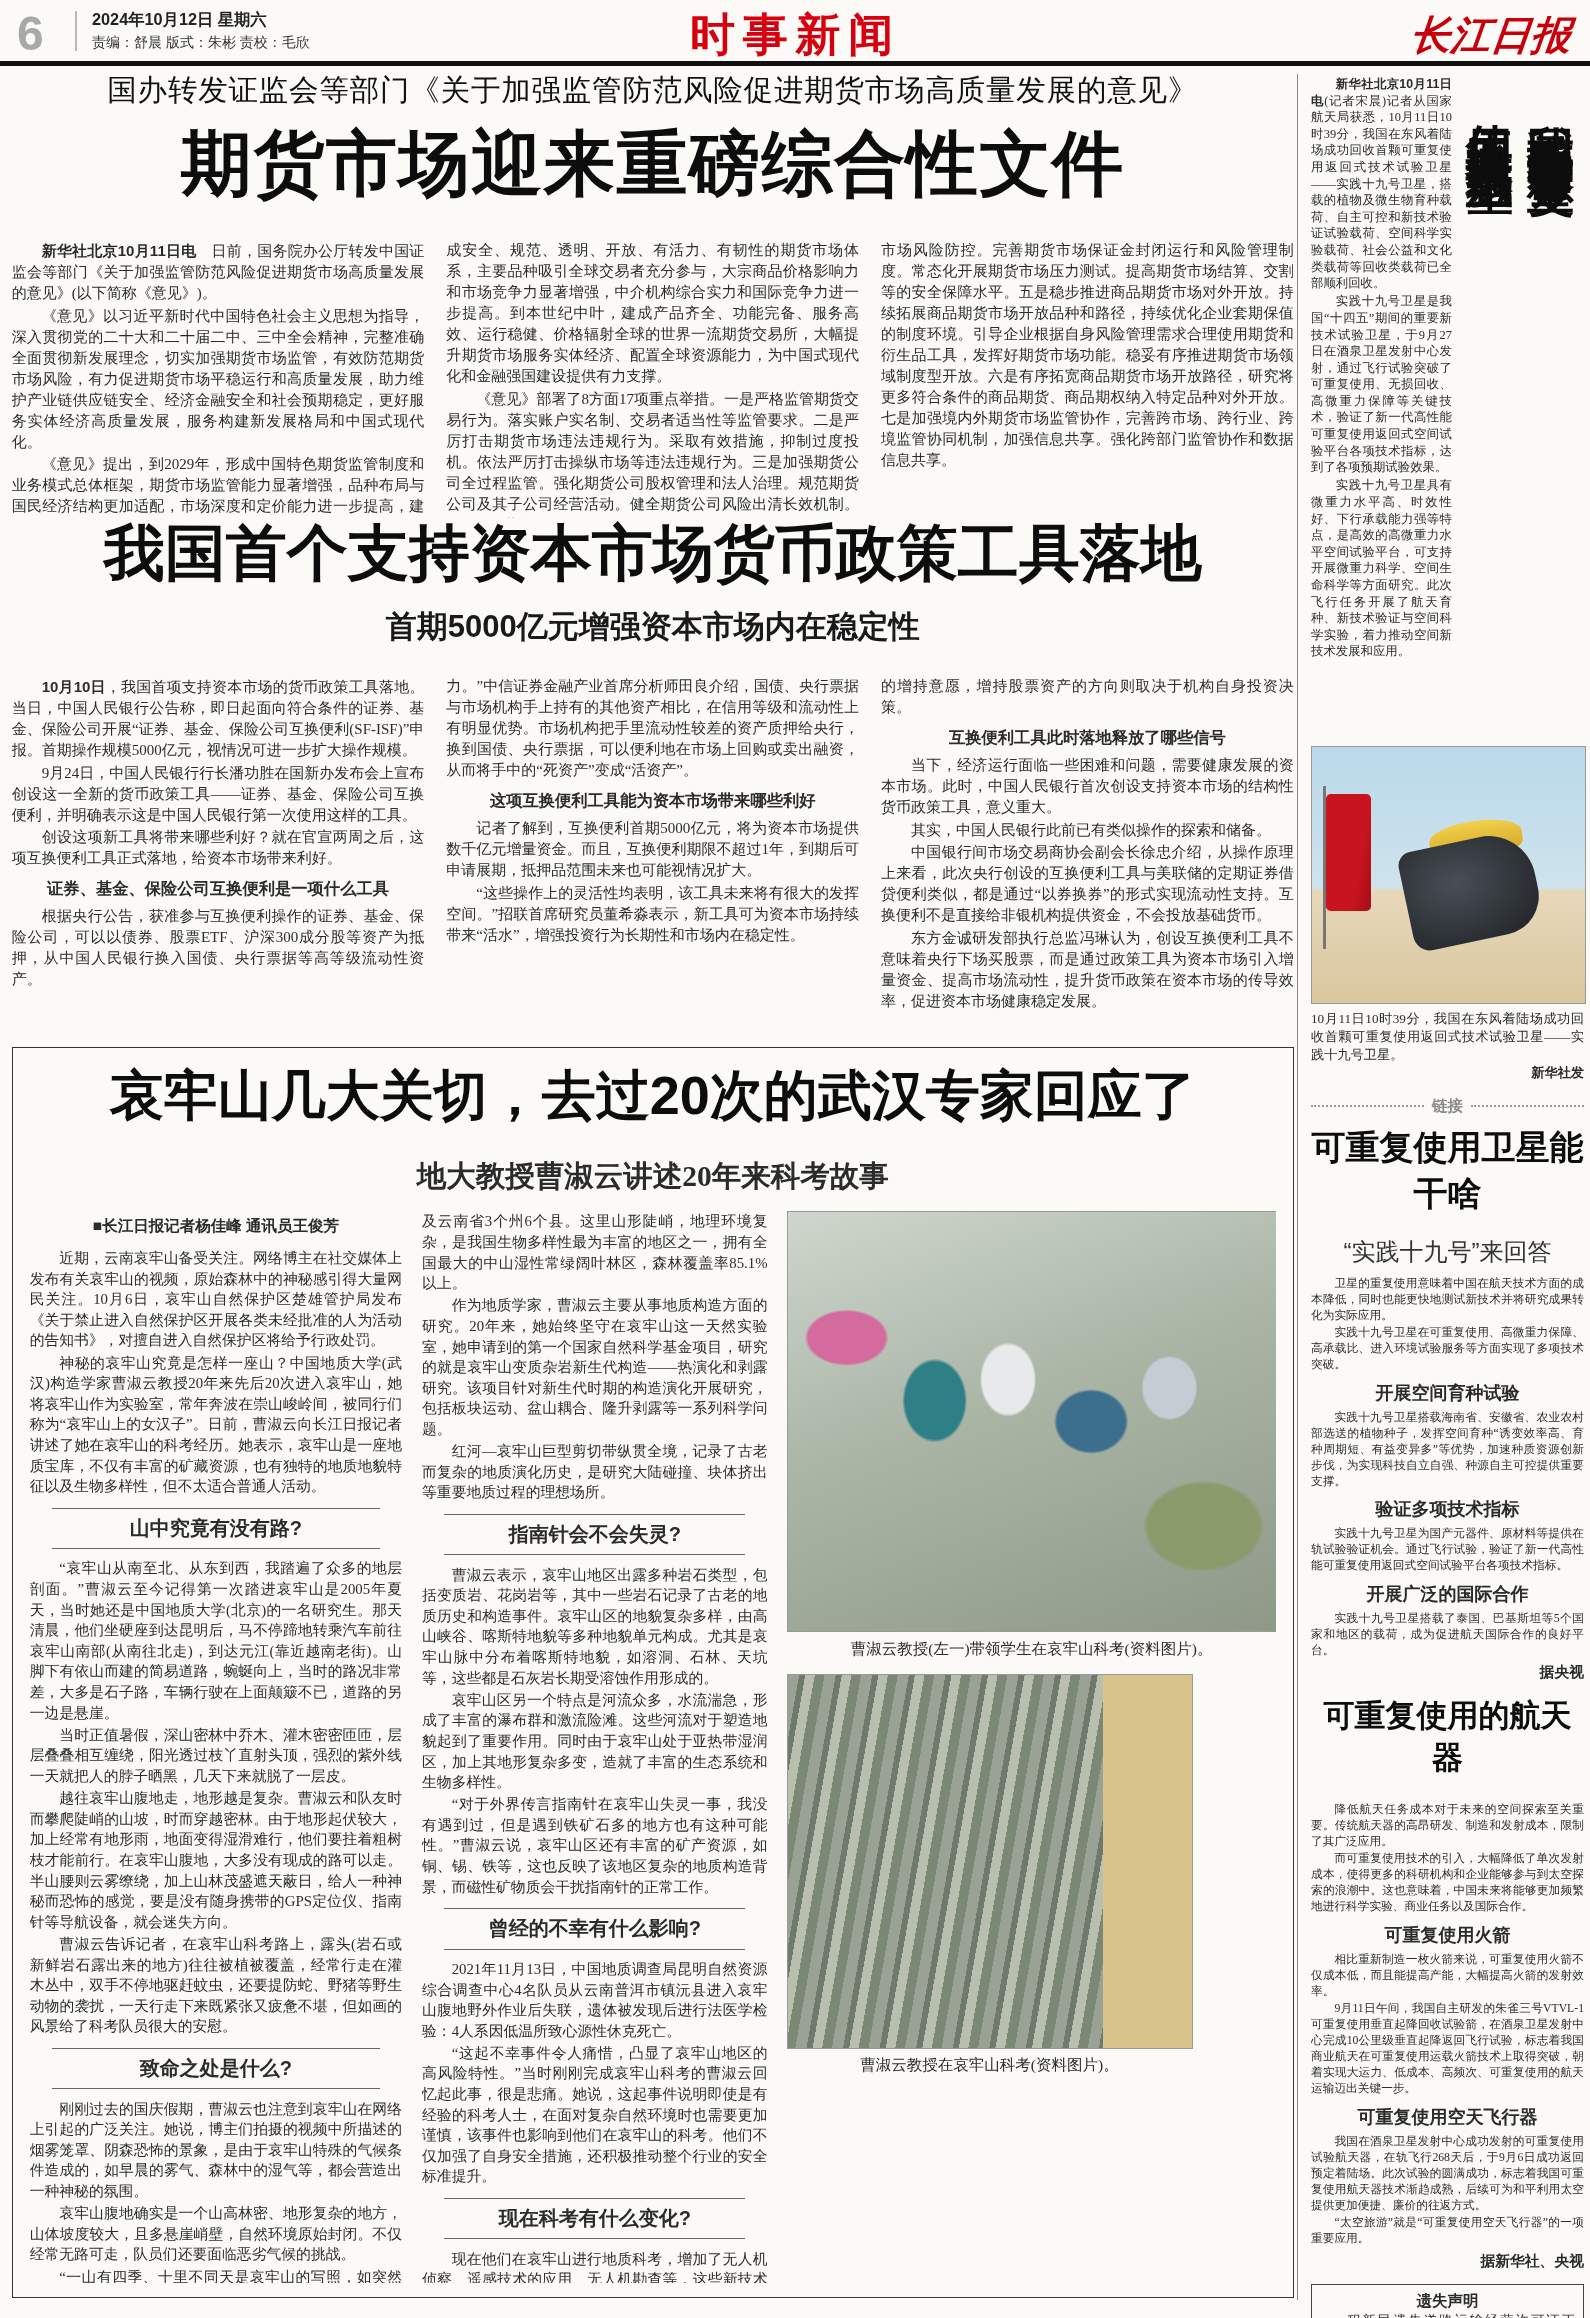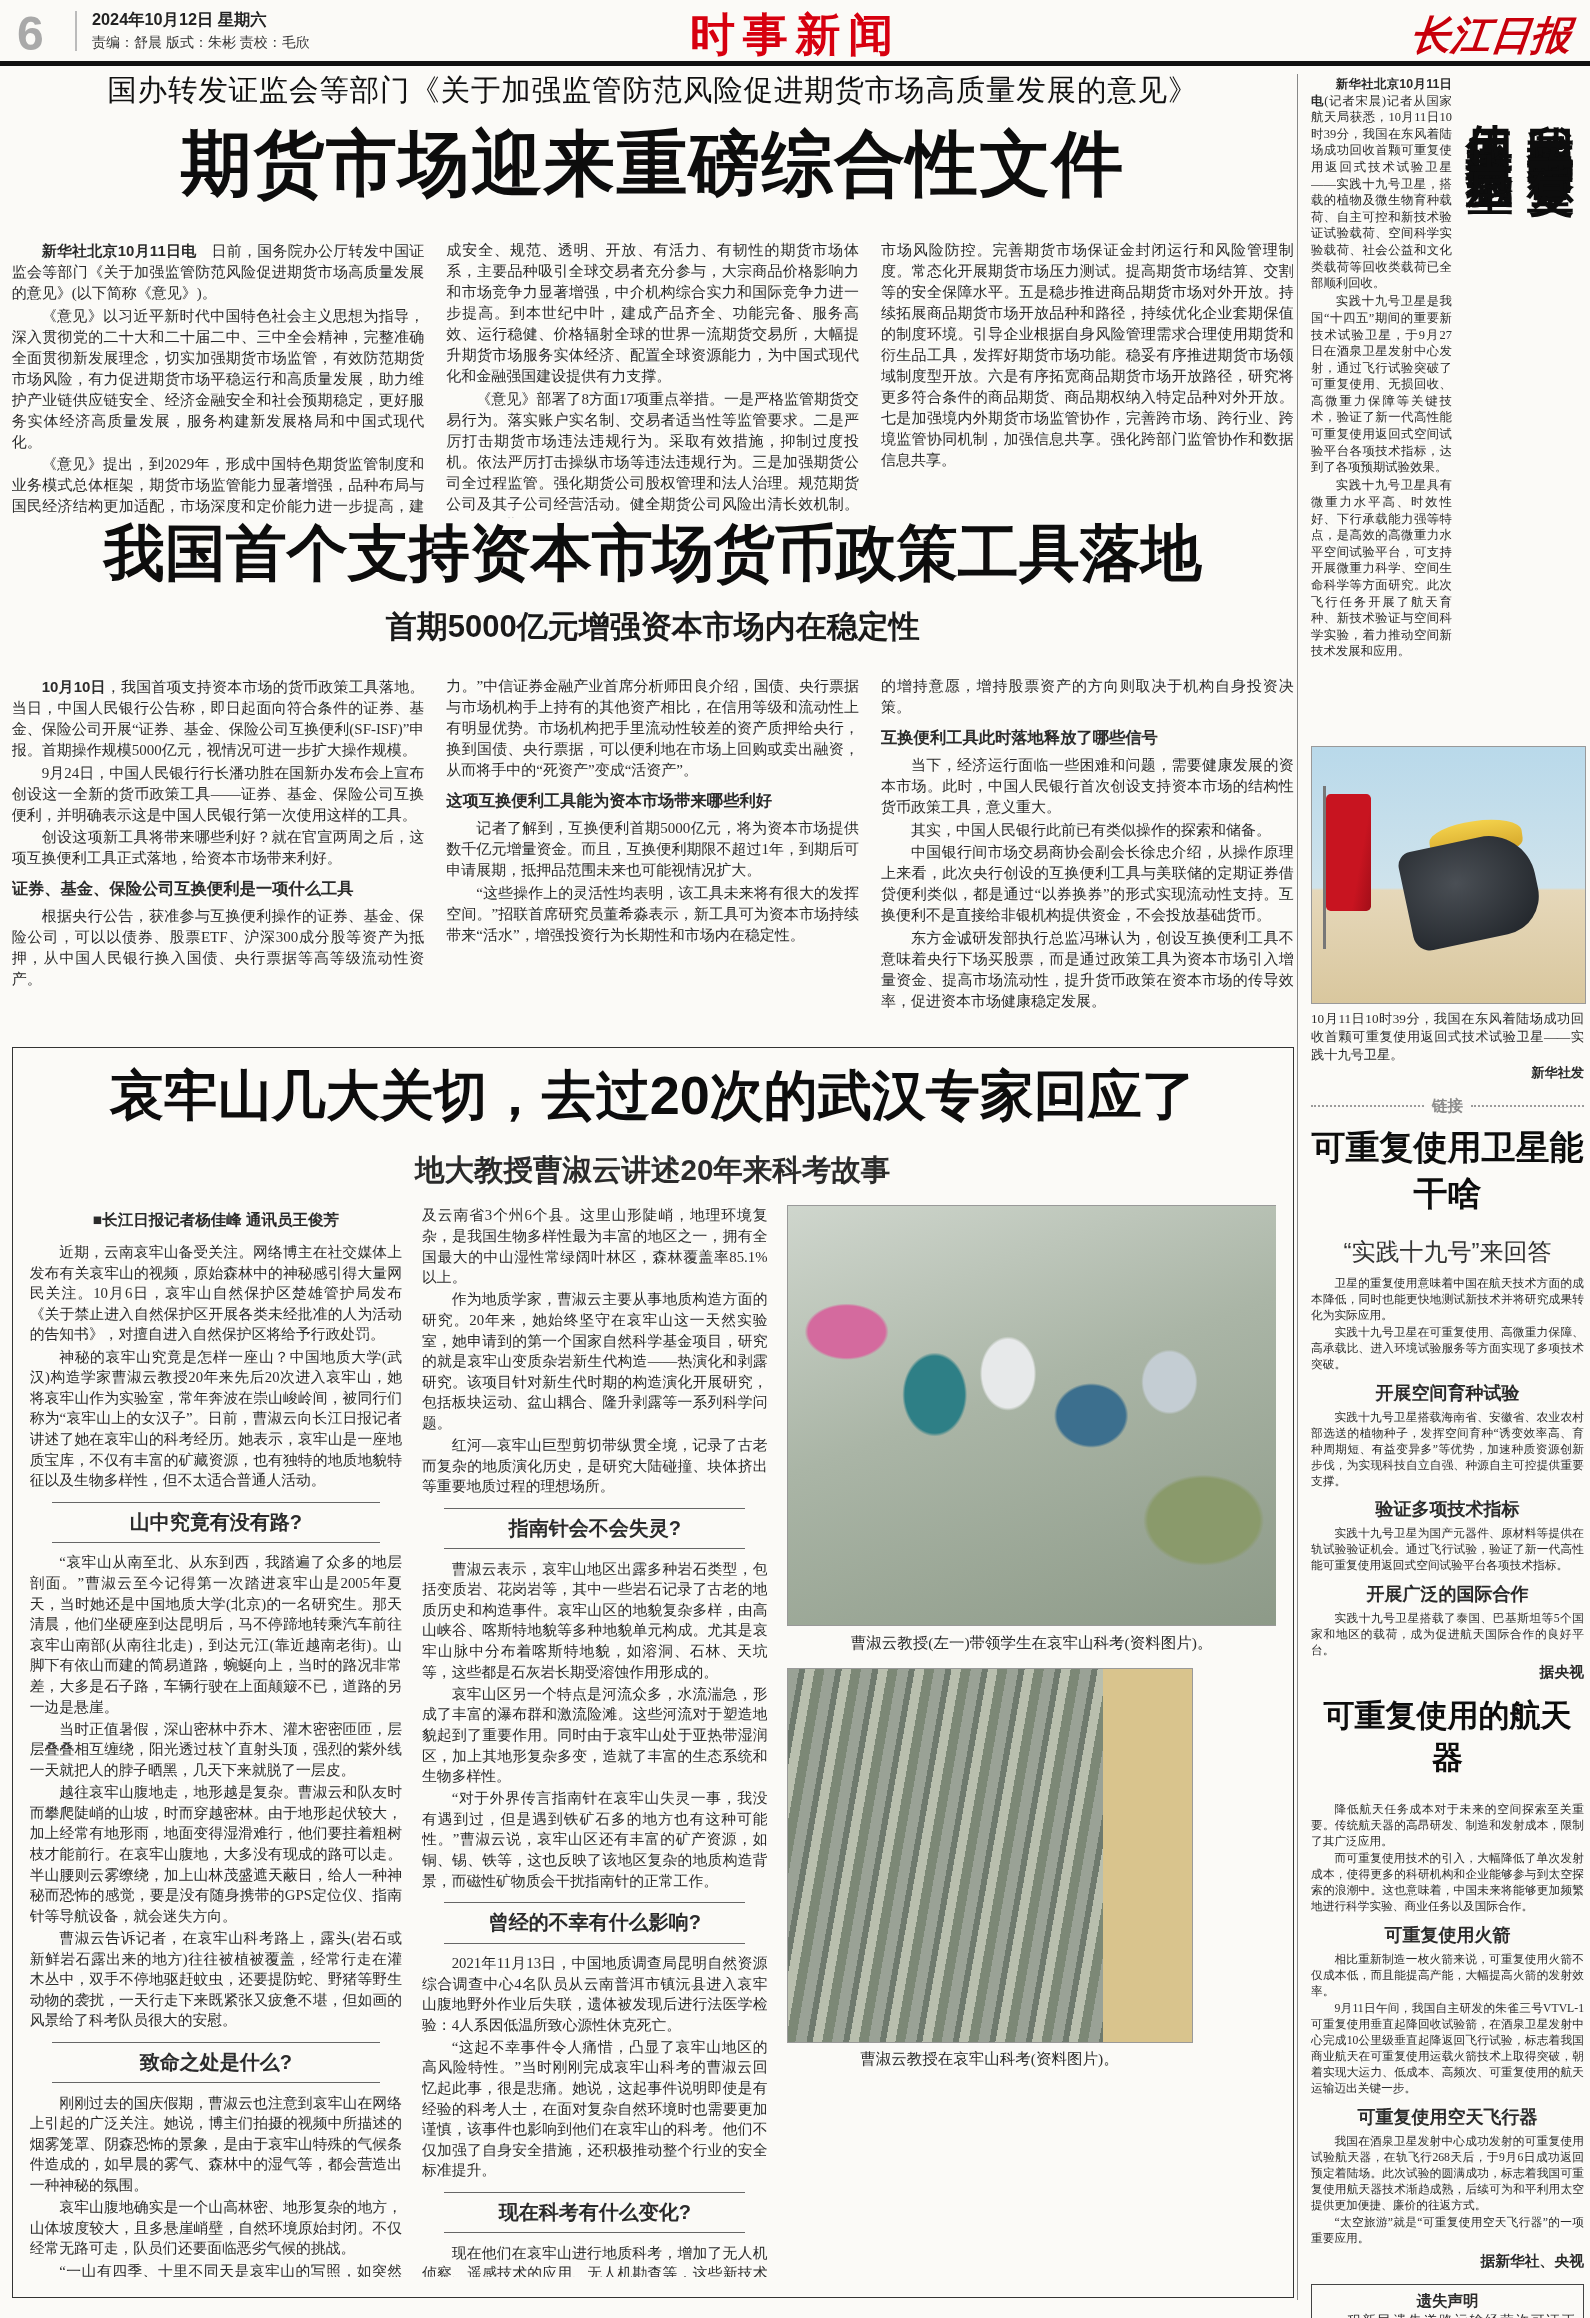--- a/index.html
+++ b/index.html
@@ -17,21 +17,21 @@
   #section-title{position:absolute;left:0;right:0;top:4.7px;text-align:center;
       font-family:"Liberation Sans",sans-serif;font-size:45px;font-weight:900;color:#d7000f;letter-spacing:7.8px;}
   #masthead{position:absolute;right:20px;top:7.8px;font-family:"DejaVu Serif",serif;
       font-style:italic;font-weight:700;font-size:40px;color:#c8000b;transform:skewX(-6deg);}
   #hdr-bar{position:absolute;left:0;top:61px;width:1591px;height:4.7px;background:#111;}
   
   .x-para,.x-para0{font-size:15px;line-height:21px;text-align:justify;margin:0 0 1.6px 0;}
   .x-para{text-indent:2em;}
   .x-para b{font-family:"Liberation Sans",sans-serif;font-weight:700;}
   .x-bsub{font-family:"Liberation Sans",sans-serif;font-weight:700;font-size:16.3px;line-height:23px;
-          margin:7.8px 0 6.2px 0;text-align:left;}
+          margin:7.8px 0 6.2px 0;text-align:center;}
   .x-qhead{font-family:"Liberation Sans",sans-serif;font-weight:700;font-size:20px;text-align:center;
            border-top:0.8px solid #666;border-bottom:0.8px solid #666;padding:6.2px 0;margin:11px 22px 9.3px 22px;}
   .x-src{font-family:"Liberation Sans",sans-serif;font-weight:700;font-size:14.8px;text-align:right;margin-top:4.7px;}
   .x-byline{font-family:"Liberation Sans",sans-serif;font-weight:700;font-size:15.5px;text-align:center;margin:4.7px 0 11px 0;}
   .x-mh{font-family:"Liberation Sans",sans-serif;font-weight:700;font-size:18.6px;text-align:center;margin:9.3px 0 6.2px 0;}
   
   #futures{position:absolute;left:11.7px;top:71px;width:1282px;}
   #futures .kicker{font-family:"Liberation Sans",sans-serif;font-size:29.5px;font-weight:500;
                    letter-spacing:0.8px;text-align:center;color:#111;}
   #futures .head{font-family:"Liberation Sans",sans-serif;font-size:71px;font-weight:900;
@@ -41,21 +41,21 @@
   #futures .cols3{height:286px;}
   
   #swap{position:absolute;left:11.7px;top:513px;width:1282px;}
   #swap .head{font-family:"Liberation Sans",sans-serif;font-size:61px;font-weight:900;text-align:center;color:#0d0d0d;}
   #swap .sub{font-family:"Liberation Sans",sans-serif;font-size:31px;font-weight:600;text-align:center;margin-top:11px;color:#1a1a1a;}
   #swap .cols3{height:346px;}
   
   #ailao{position:absolute;left:11.7px;top:1047px;width:1282px;height:1251px;
          border:1.6px solid #333;box-sizing:border-box;padding:12.4px 17px;}
   #ailao .head{font-family:"Liberation Sans",sans-serif;font-size:54px;font-weight:900;text-align:center;color:#0d0d0d;}
-  #ailao .sub{font-family:Liberation Sans, sans-serif;font-size:29.5px;font-weight:600;text-align:center;margin-top:18px;}
+  #ailao .sub{font-family:Liberation Serif, serif;font-size:29.5px;font-weight:600;text-align:center;margin-top:24px;}
   #ailao-content{display:flex;gap:20px;margin-top:14px;height:1072px;overflow:hidden;}
   #ailao-c1{width:373px;overflow:hidden;}
   #ailao-c2{width:346px;overflow:hidden;}
   #ailao-c3{width:489px;overflow:hidden;}
   #ailao .x-para,#ailao .x-para0{font-size:14.8px;line-height:20.6px;}
   .photo-cap{font-size:15.5px;text-align:center;margin:6.2px 0 3.1px 0;}
   #photo-group{width:489px;height:419px;border:0.8px solid #999;
     background:
       radial-gradient(70px 47px at 12% 30%, #d46a9e 0 55%, transparent 60%),
       radial-gradient(54px 70px at 30% 45%, #2e7f86 0 55%, transparent 60%),

